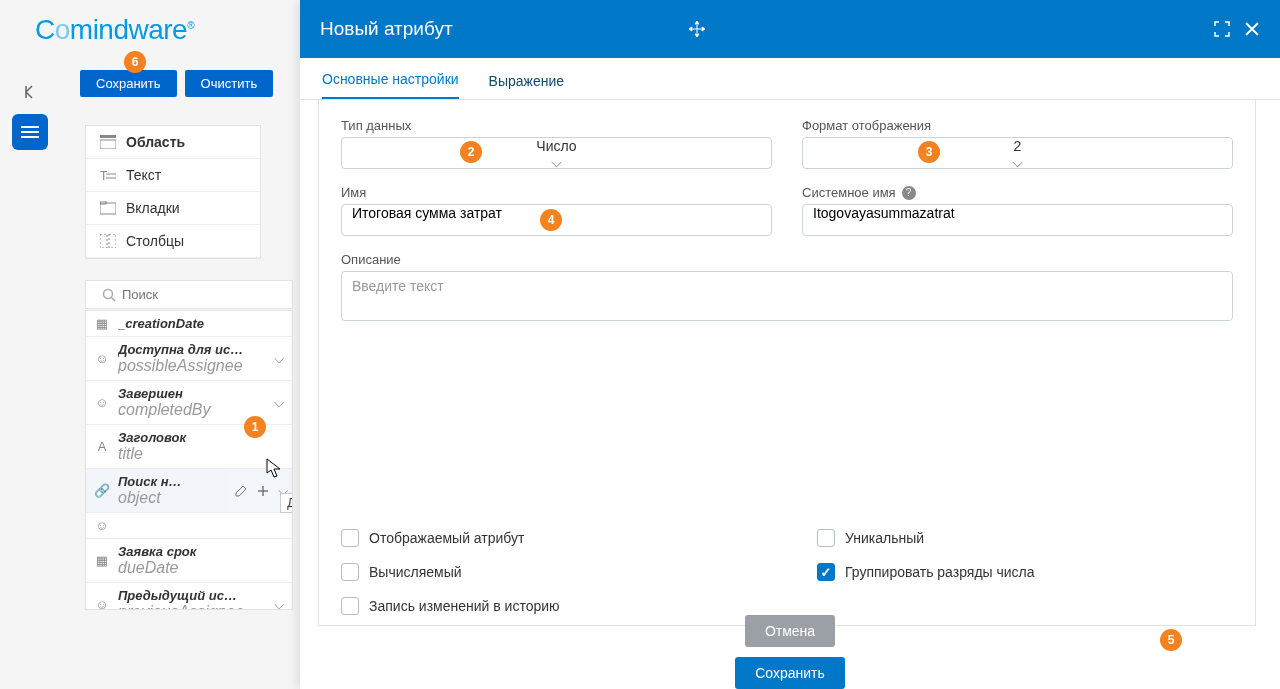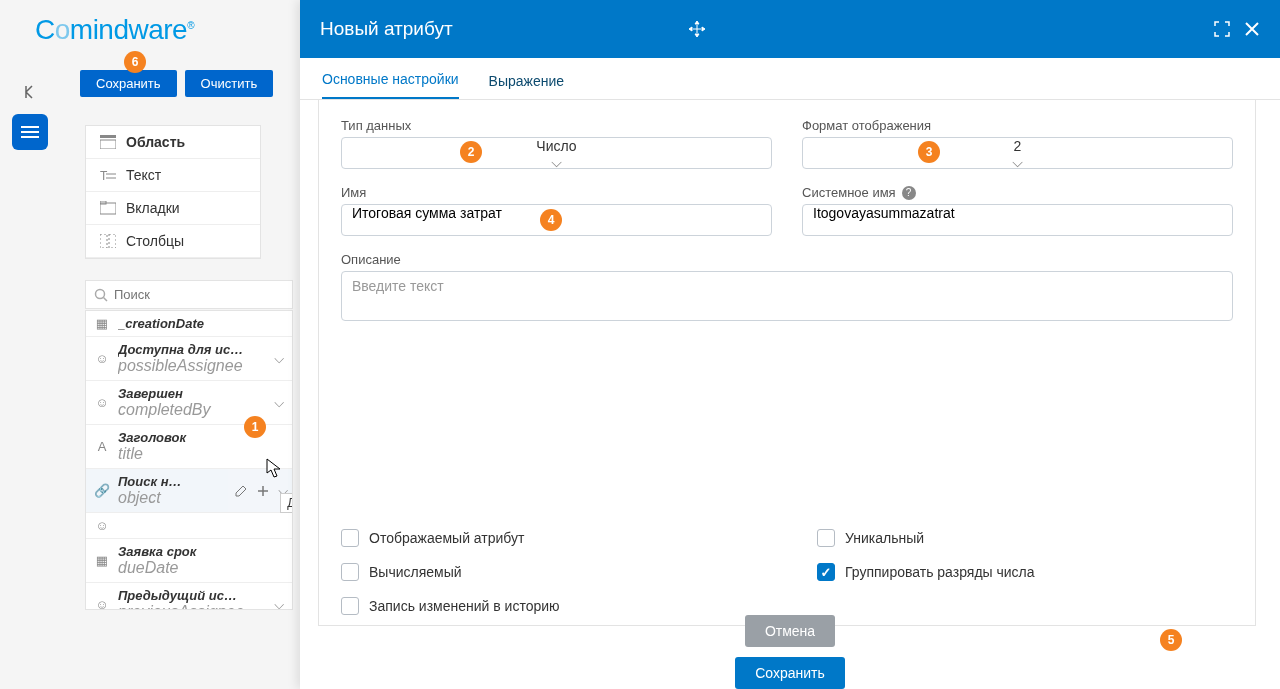--- a/index.html
+++ b/index.html
@@ -19,21 +19,21 @@
   .logo-text .light { color:#7dc8ed; }
   .logo-sup { font-size:10px; color:#0099e5; vertical-align:super; }
   .toolbar { position:absolute; left:80px; top:70px; display:flex; gap:8px; }
   .btn { background:#0066cc; color:#fff; border:none; padding:6px 16px; font-size:13px; border-radius:2px; cursor:pointer; }
 
   .elem-panel { position:absolute; left:85px; top:125px; width:176px; background:#fff; border:1px solid #e3e3e3; }
   .elem-item { display:flex; align-items:center; gap:10px; padding:8px 14px; border-bottom:1px solid #eee; font-size:14px; color:#333; cursor:pointer; }
   .elem-item .ic { width:16px; height:14px; flex:0 0 16px; }
   .elem-item.head { font-weight:600; }
 
-  .search-row { position:absolute; left:85px; top:280px; width:208px; background:#fff; border:1px solid #e3e3e3; padding:6px 8px; display:flex; align-items:center; gap:6px; }
+  .search-row { position:absolute; left:85px; top:280px; width:208px; background:#fff; border:1px solid #e3e3e3; padding:6px 16px; display:flex; align-items:center; gap:6px; }
   .search-row input { border:none; outline:none; font-size:13px; width:100%; color:#777; }
 
   .attr-list { position:absolute; left:85px; top:310px; width:208px; background:#fff; border:1px solid #e3e3e3; max-height:300px; overflow:hidden; }
   .attr-row { display:flex; align-items:center; gap:8px; padding:5px 8px 5px 8px; border-bottom:1px solid #eee; font-size:13px; color:#333; position:relative; }
   .attr-row .ic { width:16px; flex:0 0 16px; color:#888; font-size:13px; text-align:center; }
   .attr-row .txt { flex:1; overflow:hidden;font-style:italic; }
   .attr-row .name { font-weight:600; white-space:nowrap; overflow:hidden; text-overflow:ellipsis; }
   .attr-row .sys  { color:#999; font-size:16px; white-space:nowrap; overflow:hidden; text-overflow:ellipsis; }
   .attr-row .chev { color:#888; }
   .attr-row.hover { background:#f2f6fa; }

